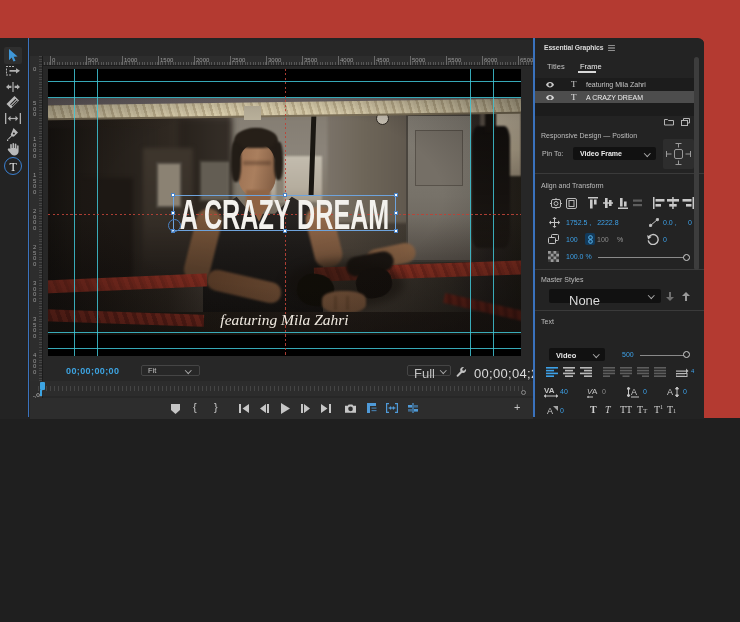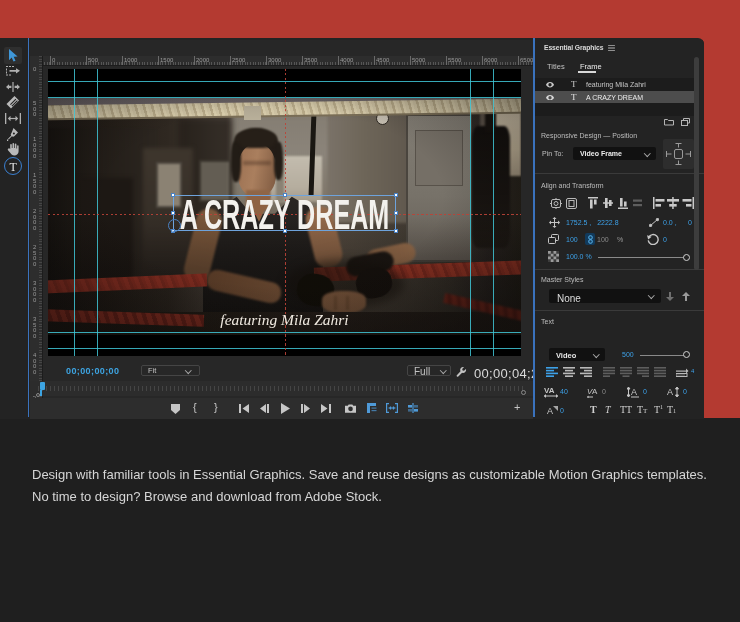--- a/index.html
+++ b/index.html
@@ -258,21 +258,21 @@
       </div>
       <div id="anchor"></div>
       <div id="subtitle">featuring Mila Zahri</div>
     </div>
     <div id="tcbar">
       <span class="abs" style="left:36px;top:2px;font-size:9px;font-weight:bold;color:#3da4e2;letter-spacing:.4px">00;00;00;00</span>
       <div class="abs" style="left:111px;top:0.5px;width:59px;height:11px;border:1px solid #454545;border-radius:2px;background:#272727"></div>
       <span class="abs" style="left:118px;top:2px;font-size:7.5px;color:#c2c2c2">Fit</span>
       <div class="chv" style="left:156px;top:3.5px"></div>
       <div class="abs" style="left:377px;top:0.5px;width:44px;height:11px;border:1px solid #454545;border-radius:2px;background:#272727"></div>
-      <span class="abs" style="left:384px;top:2px;font-size:10px;color:#c2c2c2">Full</span>
+      <span class="abs" style="left:384px;top:2px;font-size:13px;color:#c2c2c2">Full</span>
       <div class="chv" style="left:411px;top:3.5px"></div>
       <svg class="abs" style="left:426px;top:1.5px" width="11" height="11" viewBox="0 0 16 16">
           <path fill="#c2c2c2" d="M11.7 1.6 9 4.3l.6 2.1 2.1.6 2.7-2.7a4.3 4.3 0 0 1-5.5 5.5l-5.6 5.6a1.5 1.5 0 0 1-2.1-2.1L6.6 7.7a4.3 4.3 0 0 1 5.1-6.1z"></path>
         </svg>
       <span class="abs" style="left:444px;top:2px;font-size:13px;color:#dadada;letter-spacing:.3px">00;00;04;29</span>
     </div>
     <div id="scrub">
       <div class="abs" style="left:8px;top:5px;width:487px;height:5px;background:repeating-linear-gradient(90deg,#454545 0 1px,transparent 1px 4px)"></div>
       <div class="abs" style="left:10px;top:1px;width:5px;height:8px;background:#3da4e2;border-radius:1px"></div>
       <div class="abs" style="left:10px;top:9px;width:1.5px;height:6px;background:#3da4e2"></div>
@@ -475,21 +475,21 @@
           <rect x="2.75" y="8.25" width="2.75" height="2.75"></rect>
           <rect x="8.25" y="8.25" width="2.75" height="2.75"></rect>
         </g>
       </svg>
     <span class="abs blue" style="left:31px;top:213px;font-size:7px">100.0 %</span>
     <div class="abs" style="left:63px;top:217px;width:90px;height:1px;background:#8a8a8a"></div>
     <div class="abs" style="left:148px;top:214px;width:7px;height:7px;border:1px solid #d0d0d0;border-radius:50%;background:#232323"></div>
     <div class="sep" style="top:229px"></div>
     <span class="abs" style="left:6px;top:235.5px;font-size:7px;color:#bdbdbd">Master Styles</span>
     <div class="drop" style="left:14px;top:249px;width:112px;height:14px">
-      <span class="abs" style="left:8px;top:3.5px;font-size:10px;color:#dcdcdc">None</span>
+      <span class="abs" style="left:20px;top:3.5px;font-size:13px;color:#dcdcdc">None</span>
       <div class="chv" style="left:100px;top:4px"></div>
     </div>
     <svg class="abs" style="left:131px;top:252px" width="8" height="9" viewBox="0 0 8 9">
         <path fill="#6f6f6f" d="M3 0h2v5h3L4 9 0 5h3z"></path>
       </svg>
     <svg class="abs" style="left:147px;top:252px" width="8" height="9" viewBox="0 0 8 9">
         <path fill="#9a9a9a" d="M3 9h2V4h3L4 0 0 4h3z"></path>
       </svg>
     <div class="sep" style="top:270px"></div>
     <span class="abs" style="left:6px;top:277.5px;font-size:7px;color:#bdbdbd">Text</span>
@@ -606,14 +606,13 @@
     <span class="abs" style="left:55px;top:364px;font-family:'Liberation Serif',serif;font-size:10px;font-weight:bold;color:#d0d0d0">T</span>
     <span class="abs" style="left:70px;top:364px;font-family:'Liberation Serif',serif;font-size:10px;font-style:italic;color:#d0d0d0">T</span>
     <span class="abs" style="left:85px;top:364px;font-family:'Liberation Serif',serif;font-size:10px;color:#d0d0d0">TT</span>
     <span class="abs" style="left:102px;top:364px;font-family:'Liberation Serif',serif;font-size:10px;color:#d0d0d0">T<span style="font-size:7px">T</span></span>
     <span class="abs" style="left:119px;top:364px;font-family:'Liberation Serif',serif;font-size:10px;color:#d0d0d0">T<span style="font-size:6px;vertical-align:4px">1</span></span>
     <span class="abs" style="left:132px;top:364px;font-family:'Liberation Serif',serif;font-size:10px;color:#d0d0d0">T<span style="font-size:6px">1</span></span>
     <div class="abs" style="left:159px;top:17px;width:5px;height:213px;background:#3d3d3d;border-radius:2.5px"></div>
   </div>
 </div>
 <div id="caption">
-  <p>Design with familiar tools in Essential Graphics. Save and reuse designs as customizable Motion Graphics templates.<br>No time to design? Browse and download from Adobe Stock.</p>
 </div>
 
 </body></html>

